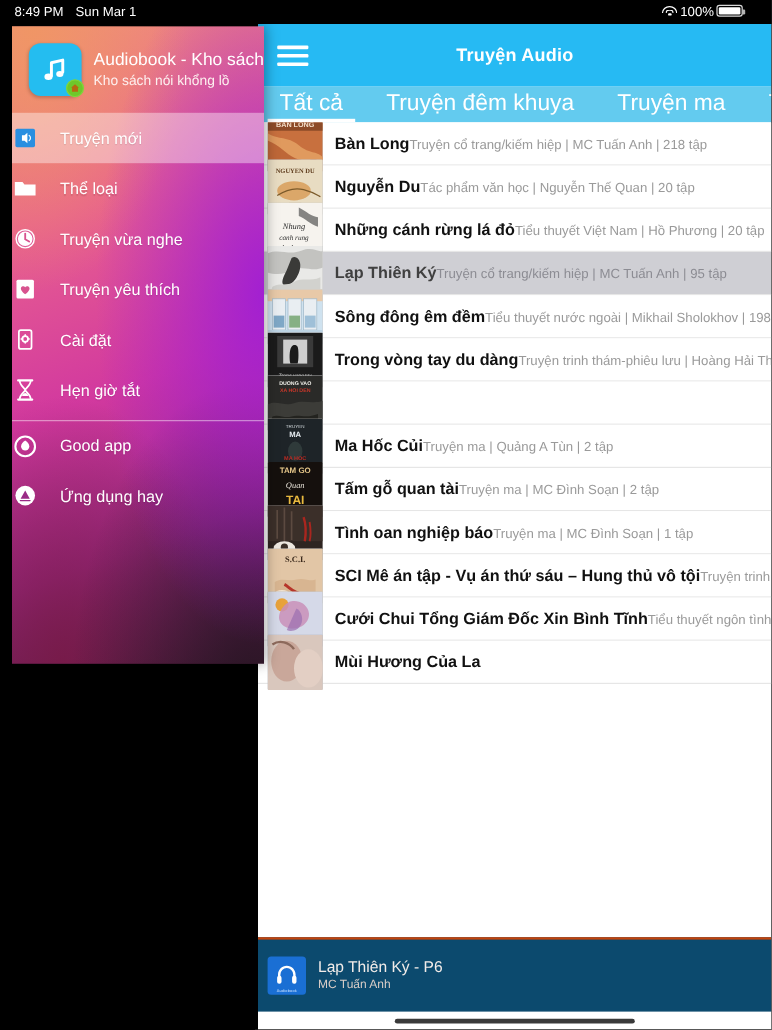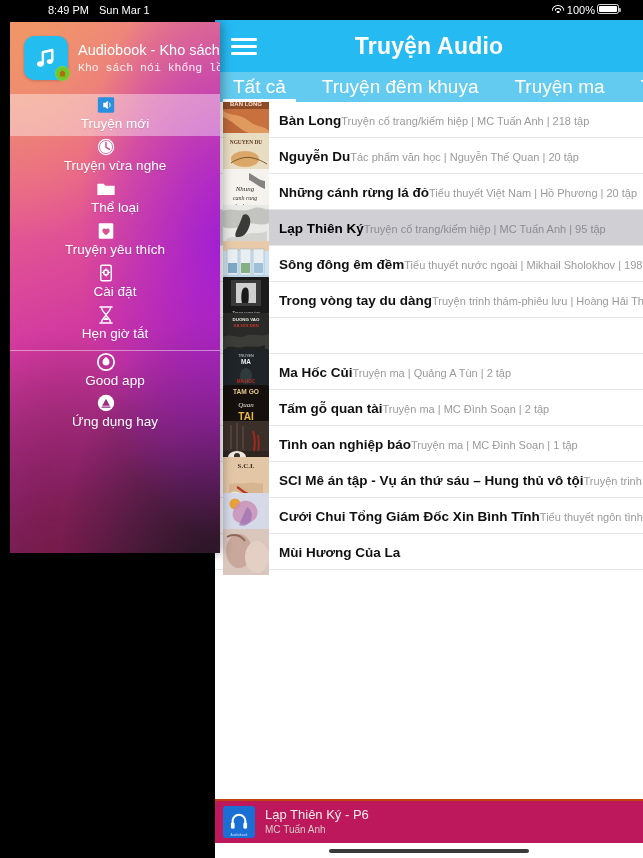--- a/index.html
+++ b/index.html
@@ -11,21 +11,21 @@
   }
   #screen { position: relative; width: 643px; height: 858px; background: #000; overflow: hidden; }
 
   
   .statusbar {
     position: absolute; top: 0; left: 0; width: 643px; height: 20px;
     background: #000; color: #fff;
     display: flex; align-items: center;
     font-size: 11px; z-index: 60;
   }
-  .sb-left { display:flex; align-items:center; gap:10px; padding-left:12px;margin-left:36px; }
+  .sb-left { display:flex; align-items:center; gap:10px; padding-left:12px; }
   .sb-right { margin-left:auto; display:flex; align-items:flex-start; gap:2px; padding-right:24px; }
   .wifi-ico { display:inline-block; width:13px; height:10px; position:relative; }
   .wifi-ico i { position:absolute; border:1.4px solid #fff; border-bottom:none;
                 border-radius: 50% 50% 0 0 / 100% 100% 0 0; left:50%; transform:translateX(-50%); }
   .wifi-ico i:nth-child(1){ width:13px; height:6px; top:1px; }
   .wifi-ico i:nth-child(2){ width:7px;  height:3.5px; top:3.5px; }
   .wifi-ico i:nth-child(3){ width:2.6px;height:2.6px; top:6.6px; background:#fff; border-radius:50%; border:none;}
   .batt { width:22px; height:10px; border:1px solid rgba(255,255,255,.85); border-radius:2.5px; position:relative; }
   .batt::after { content:""; position:absolute; right:-3px; top:3px; width:1.6px; height:4px;
                  background:rgba(255,255,255,.7); border-radius:0 1px 1px 0; }
@@ -34,62 +34,62 @@
   
   .content {
     position:absolute; top:20px; left:215px; width:428px; height:838px;
     background:#fff; overflow:hidden;
   }
   .navbar { height:52px; background:#26baf3; display:flex; align-items:center; position:relative; }
   .hamburger { width:42px; margin-left:16px; display:flex; flex-direction:column; gap:4px; cursor:pointer; }
   .hamburger span { display:block; width:26px; height:3px; background:#fff; border-radius:1px; }
   .nav-title {
     position:absolute; left:0; right:0; text-align:center;
-    color:#fff; font-size:23px; font-weight:bold; letter-spacing:.2px;
+    color:#fff; font-size:15px; font-weight:bold; letter-spacing:.2px;
     pointer-events:none;
   }
   .tabbar { height:30px; background:#63cbef; display:flex; align-items:stretch; overflow:hidden; }
   .tab {
     display:flex; align-items:center; justify-content:center;
     color:#fff; font-size:19px; white-space:nowrap;
     padding:0 18px; position:relative; flex:0 0 auto; cursor:pointer;
   }
   .tab.active::after {
     content:""; position:absolute; left:8px; right:8px; bottom:0; height:3px; background:#fff;
   }
 
   
   .list { position:relative; height:756px; overflow:hidden; background:#fff; }
   .row {
     display:flex; align-items:center; height:36px; padding:0 6px 0 8px;
     border-bottom:1px solid #e6e6e6; background:#fff; cursor:pointer;
   }
   .row.playing { background:#cfcfd4; }
-  .row.playing .row-title { color:#000000;margin-top:45px; }
+  .row.playing .row-title { color:#404040;margin-top:45px; }
   .row.playing .row-sub { color:#8c8c93; }
   .thumb {
     width:46px; height:46px; flex:0 0 46px; margin-right:10px;
     border-radius:1px; overflow:hidden; position:relative;
     background:#ccc; box-shadow:0 0 0 1px rgba(0,0,0,.05) inset;
   }
   .thumb svg { display:block; width:46px; height:46px; }
   .row-text { min-width:0; flex:1 1 auto; }
   .row-title {
     font-size:13.5px; font-weight:bold; color:#111; line-height:16px;
     white-space:nowrap; overflow:hidden; text-overflow:clip;
   }
   .row-sub {
     font-size:11px; color:#9a9a9a; line-height:15px; margin-top:1px;
     white-space:nowrap; overflow:hidden; text-overflow:clip;
   }
 
   
   .player {
-    position:absolute; left:0; bottom:15px; width:428px; height:44px;
-    background:#be185d; border-top:2px solid #c1440e;
+    position:absolute; left:0; bottom:15px; width:428px; height:62px;
+    background:#0c4a6e; border-top:2px solid #c1440e;
     display:flex; align-items:center; padding-left:8px; z-index:30;
   }
   .player-ico {
     width:32px; height:32px; flex:0 0 32px; margin-right:10px;
     background:#1a6fd4; border-radius:3px; position:relative;
     display:flex; align-items:center; justify-content:center;
   }
   .player-ico svg { width:22px; height:22px; display:block; }
   .player-ico .mini-label {
     position:absolute; bottom:1px; left:0; right:0; text-align:center;
@@ -125,25 +125,25 @@
   }
   .app-icon svg { width:28px; height:28px; display:block; }
   .app-badge {
     position:absolute; right:-2px; bottom:-1px; width:15px; height:15px;
     background:#6ec82a; border-radius:50%; border:1.5px solid #7fd63b;
     display:flex; align-items:center; justify-content:center;
   }
   .app-badge svg { width:9px; height:9px; }
   .app-txt { margin-left:10px; min-width:0; overflow:hidden; }
   .app-title { color:#fff; font-size:14.5px; line-height:19px; white-space:nowrap; }
-  .app-sub   { color:#fdf0ef; font-size:11.5px; line-height:16px; white-space:nowrap;font-family:Liberation Mono, monospace; }
+  .app-sub   { color:#fdf0ef; font-size:11.5px; line-height:16px; white-space:nowrap; }
 
   .menu { padding-top:0; }
   .menu-item {
-    display:flex; align-items:center; height:42px; cursor:pointer;flex-direction:column;
+    display:flex; align-items:center; height:42px; cursor:pointer;
   }
   .menu-item.active { background:rgba(255,255,255,.40); }
   .menu-item.sep-top { border-top:1px solid rgba(255,255,255,.45); margin-top:4px; padding-top:0; }
   .menu-ico { width:22px; height:22px; flex:0 0 22px; margin-right:18px;
               display:flex; align-items:center; justify-content:center; }
   .menu-ico svg { display:block; }
   .menu-label { color:#fff; font-size:13.5px; white-space:nowrap; text-shadow:0 1px 1px rgba(0,0,0,.12); }
 </style>
 </head>
 <body>
@@ -404,38 +404,38 @@
               <rect x="2" y="2.5" width="18" height="17" rx="1.6" fill="#2a8fe0"></rect>
               <path d="M8 8.4h2.4L13 6.2v9.6l-2.6-2.2H8z" fill="#ffffff"></path>
               <path d="M14.6 8.6a3 3 0 0 1 0 4.8" stroke="#ffffff" stroke-width="1.1" fill="none" stroke-linecap="round"></path>
             </svg>
           </span>
           <span class="menu-label">Truyện mới</span>
         </div>
         <div class="menu-item">
           <span class="menu-ico">
             <svg viewBox="0 0 22 22" width="20" height="20">
+              <path d="M1.5 5.2h7l1.8 2.2h10.2v10.1H1.5z" fill="#ffffff"></path>
+            </svg>
+          </span>
+          <span class="menu-label">Thể loại</span>
+        </div>
+        <div class="menu-item">
+          <span class="menu-ico">
+            <svg viewBox="0 0 22 22" width="20" height="20">
               <circle cx="11" cy="11" r="9" fill="#ffffff"></circle>
               <circle cx="11" cy="11" r="7.2" fill="none" stroke="#e0609a" stroke-width="1"></circle>
               <path d="M11 6.2v5.2l3.6 2.1" stroke="#d8538f" stroke-width="1.7" fill="none" stroke-linecap="round"></path>
             </svg>
           </span>
           <span class="menu-label">Truyện vừa nghe</span>
         </div>
         <div class="menu-item">
           <span class="menu-ico">
             <svg viewBox="0 0 22 22" width="20" height="20">
-              <path d="M1.5 5.2h7l1.8 2.2h10.2v10.1H1.5z" fill="#ffffff"></path>
-            </svg>
-          </span>
-          <span class="menu-label">Thể loại</span>
-        </div>
-        <div class="menu-item">
-          <span class="menu-ico">
-            <svg viewBox="0 0 22 22" width="20" height="20">
               <rect x="3" y="2.4" width="16" height="17.2" rx="1.4" fill="#ffffff"></rect>
               <path d="M11 15.6s-4-2.6-4-5.2a2.2 2.2 0 0 1 4-1.2 2.2 2.2 0 0 1 4 1.2c0 2.6-4 5.2-4 5.2z" fill="#d8538f"></path>
             </svg>
           </span>
           <span class="menu-label">Truyện yêu thích</span>
         </div>
         <div class="menu-item">
           <span class="menu-ico">
             <svg viewBox="0 0 22 22" width="20" height="20">
               <rect x="5.2" y="2.4" width="11.6" height="17.2" rx="1.8" stroke="#ffffff" fill="none" stroke-width="1.6"></rect>

